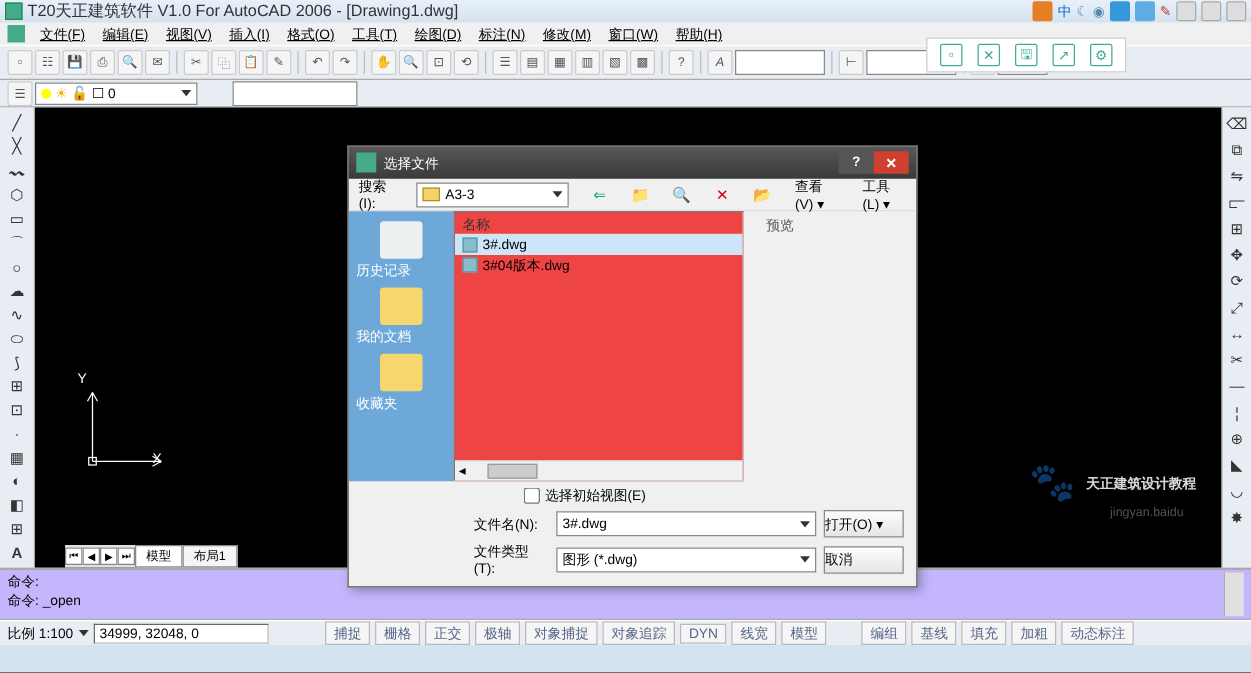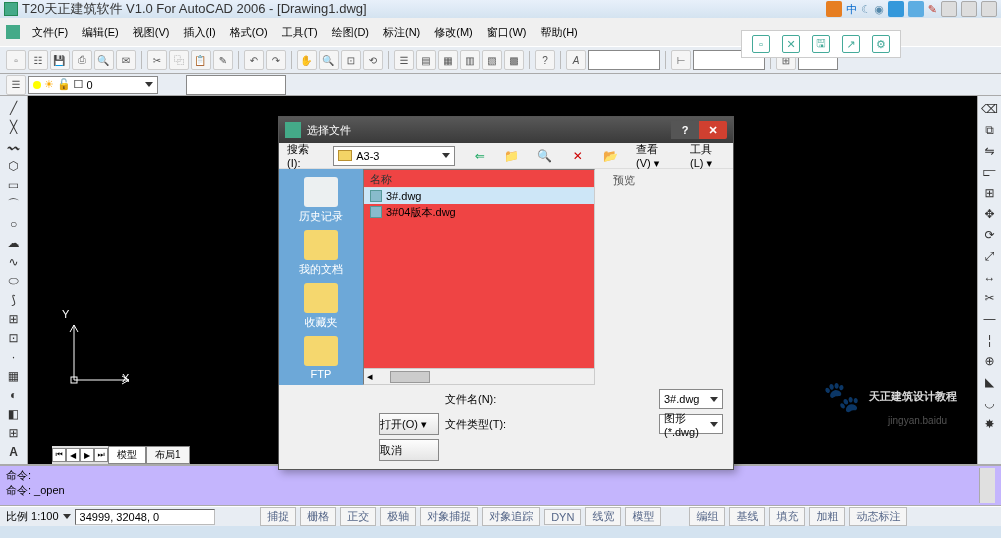--- a/index.html
+++ b/index.html
@@ -2,21 +2,21 @@
 <html><head>
 <meta charset="utf-8">
 <style>
 * { margin: 0; padding: 0; box-sizing: border-box; font-family: "Microsoft YaHei", SimSun, Arial, sans-serif; font-size: 11px; }
 body { width: 1001px; height: 538px; background: #d4e3f0; overflow: hidden; position: relative; }
 .titlebar { height: 18px; background: linear-gradient(#e8f0fa, #d4e3f0); display: flex; align-items: center; padding: 0 4px; }
 .titlebar-icon { width: 14px; height: 14px; background: #4a8; margin-right: 4px; border: 1px solid #285; }
 .titlebar-text { color: #333; font-size: 13px; }
 .sysicons { position: absolute; right: 4px; top: 0; display: flex; gap: 4px; align-items: center; height: 18px; }
 .sysicon { width: 16px; height: 16px; border-radius: 2px; }
-.menubar { height: 18px; background: #f0f0f0; display: flex; align-items: center; padding: 14px 6px; gap: 2px; font-size: 11px; }
+.menubar { height: 18px; background: #f0f0f0; display: flex; align-items: center; padding: 4px 6px; gap: 2px; font-size: 11px; text-decoration: underline; }
 .menubar-icon { width: 14px; height: 14px; background: #4a8; margin-right: 4px; }
 .menu-item { padding: 0 6px; cursor: pointer; }
 .toolbar1 { height: 28px; background: #e8edf3; border-top: 1px solid #fff; border-bottom: 1px solid #aaa; display: flex; align-items: center; padding: 0 6px; gap: 2px; }
 .tb-btn { width: 20px; height: 20px; background: #f5f5f5; border: 1px solid #ccc; border-radius: 2px; display: inline-flex; align-items: center; justify-content: center; font-size: 10px; color: #555; }
 .tb-sep { width: 1px; height: 18px; background: #bbb; margin: 0 3px; }
 .tb-wide { width: 72px; height: 20px; background: #fff; border: 1px solid #888; }
 .floatbar { position: absolute; right: 100px; top: 30px; display: flex; gap: 12px; background: #fff; border: 1px solid #ccc; padding: 4px 10px; }
 .floatbar .fb { width: 18px; height: 18px; border: 1px solid #4a9; border-radius: 2px; color: #4a9; display: flex; align-items: center; justify-content: center; }
 .toolbar2 { height: 22px; background: #e8edf3; border-bottom: 1px solid #aaa; display: flex; align-items: center; padding: 0 6px; gap: 2px; }
 .layer-box { width: 130px; height: 18px; background: #fff; border: 1px solid #888; display: flex; align-items: center; padding: 0 4px; gap: 3px; font-size: 10px; }
@@ -45,21 +45,21 @@
 .dlg-wbtn { width: 28px; height: 18px; display: flex; align-items: center; justify-content: center; font-size: 11px; font-weight: bold; }
 .dlg-close { background: #d04030; color: #fff; border-radius: 0 2px 2px 0; }
 .dlg-help { background: #555; color: #fff; }
 .dlg-toolbar { height: 26px; display: flex; align-items: center; padding: 4px 8px; gap: 18px; border-bottom: 1px solid #ddd; }
 .dlg-label { font-size: 11px; }
 .dlg-combo { height: 20px; border: 1px solid #888; background: #fff; padding: 0 4px; display: flex; align-items: center; gap: 4px; }
 .folder-ico { width: 14px; height: 11px; background: #f3d466; border: 1px solid #b89030; }
 .dlg-tbtn { width: 18px; height: 18px; display: flex; align-items: center; justify-content: center; font-size: 12px; }
 .dlg-body { display: flex; height: 216px; }
 .dlg-sidebar { width: 84px; background: #6da8d8; display: flex; flex-direction: column; align-items: center; padding: 6px 0; gap: 2px; overflow: hidden; }
-.sb-item { width: 72px; text-align: center; color: #fff; font-size: 10px; padding: 2px 0; }
+.sb-item { width: 72px; color: #fff; font-size: 10px; padding: 2px 0; }
 .sb-icon { width: 34px; height: 30px; margin: 0 auto 2px; border-radius: 3px; }
 .dlg-filelist { flex: 1; background: #ef4444; border: 1px inset #ccc; display: flex; flex-direction: column; }
 .fl-header { height: 18px; border-bottom: 1px solid #ddd; padding: 2px 6px; font-size: 11px; color: #333; }
 .fl-item { height: 16px; padding: 1px 6px; display: flex; align-items: center; gap: 4px; font-size: 11px; }
 .fl-item.sel { background: #cde6f7; }
 .fl-icon { width: 12px; height: 12px; background: #8bc; border: 1px solid #599; }
 .fl-scroll { height: 16px; background: #f0f0f0; border-top: 1px solid #ccc; margin-top: auto; display: flex; align-items: center; }
 .fl-thumb { width: 40px; height: 12px; background: #ccc; border: 1px solid #999; margin-left: 14px; }
 .dlg-preview { width: 124px; padding: 4px; margin-left: 14px; }
 .dlg-preview-label { font-size: 11px; color: #555; }
@@ -292,21 +292,20 @@
     <div class="dlg-tbtn" style="color:#c00">✕</div>
     <div class="dlg-tbtn">📂</div>
     <span class="dlg-label"><span>查看(V)</span> ▾</span>
     <span class="dlg-label"><span>工具(L)</span> ▾</span>
   </div>
   <div class="dlg-body">
     <div class="dlg-sidebar">
       <div class="sb-item"><div class="sb-icon" style="background:#ecf0f1"></div><span>历史记录</span></div>
       <div class="sb-item"><div class="sb-icon" style="background:#f5d76e"></div><span>我的文档</span></div>
       <div class="sb-item"><div class="sb-icon" style="background:#f5d76e"></div><span>收藏夹</span></div>
-      <div class="sb-item"><div class="sb-icon" style="background:#f5d76e"></div><span>FTP</span></div>
       <div class="sb-item"></div>
     </div>
     <div class="dlg-filelist">
       <div class="fl-header">名称</div>
       <div class="fl-item sel">
         <div class="fl-icon"></div>
         <span>3#.dwg</span>
       </div>
       <div class="fl-item">
         <div class="fl-icon"></div>
@@ -315,20 +314,24 @@
       <div class="fl-scroll">
         <span style="padding:0 3px">◂</span>
           <div class="fl-thumb"></div>
       </div>
     </div>
     <div class="dlg-preview">
       <div class="dlg-preview-label">预览</div>
     </div>
   </div>
   <div class="dlg-bottom">
+    <div class="dlg-check">
+      <input type="checkbox" style="">
+      <span>选择初始视图(E)</span>
+    </div>
     <div></div>
     <span class="dlg-label">文件名(N):</span>
     <div class="dlg-input">
         <span>3#.dwg</span>
         <div class="tri" style="margin-left:auto"></div>
       </div>
     <div class="dlg-btn"><span>打开(O)</span>&nbsp;▾</div>
     <span class="dlg-label">文件类型(T):</span>
     <div class="dlg-input">
         <span>图形 (*.dwg)</span>

